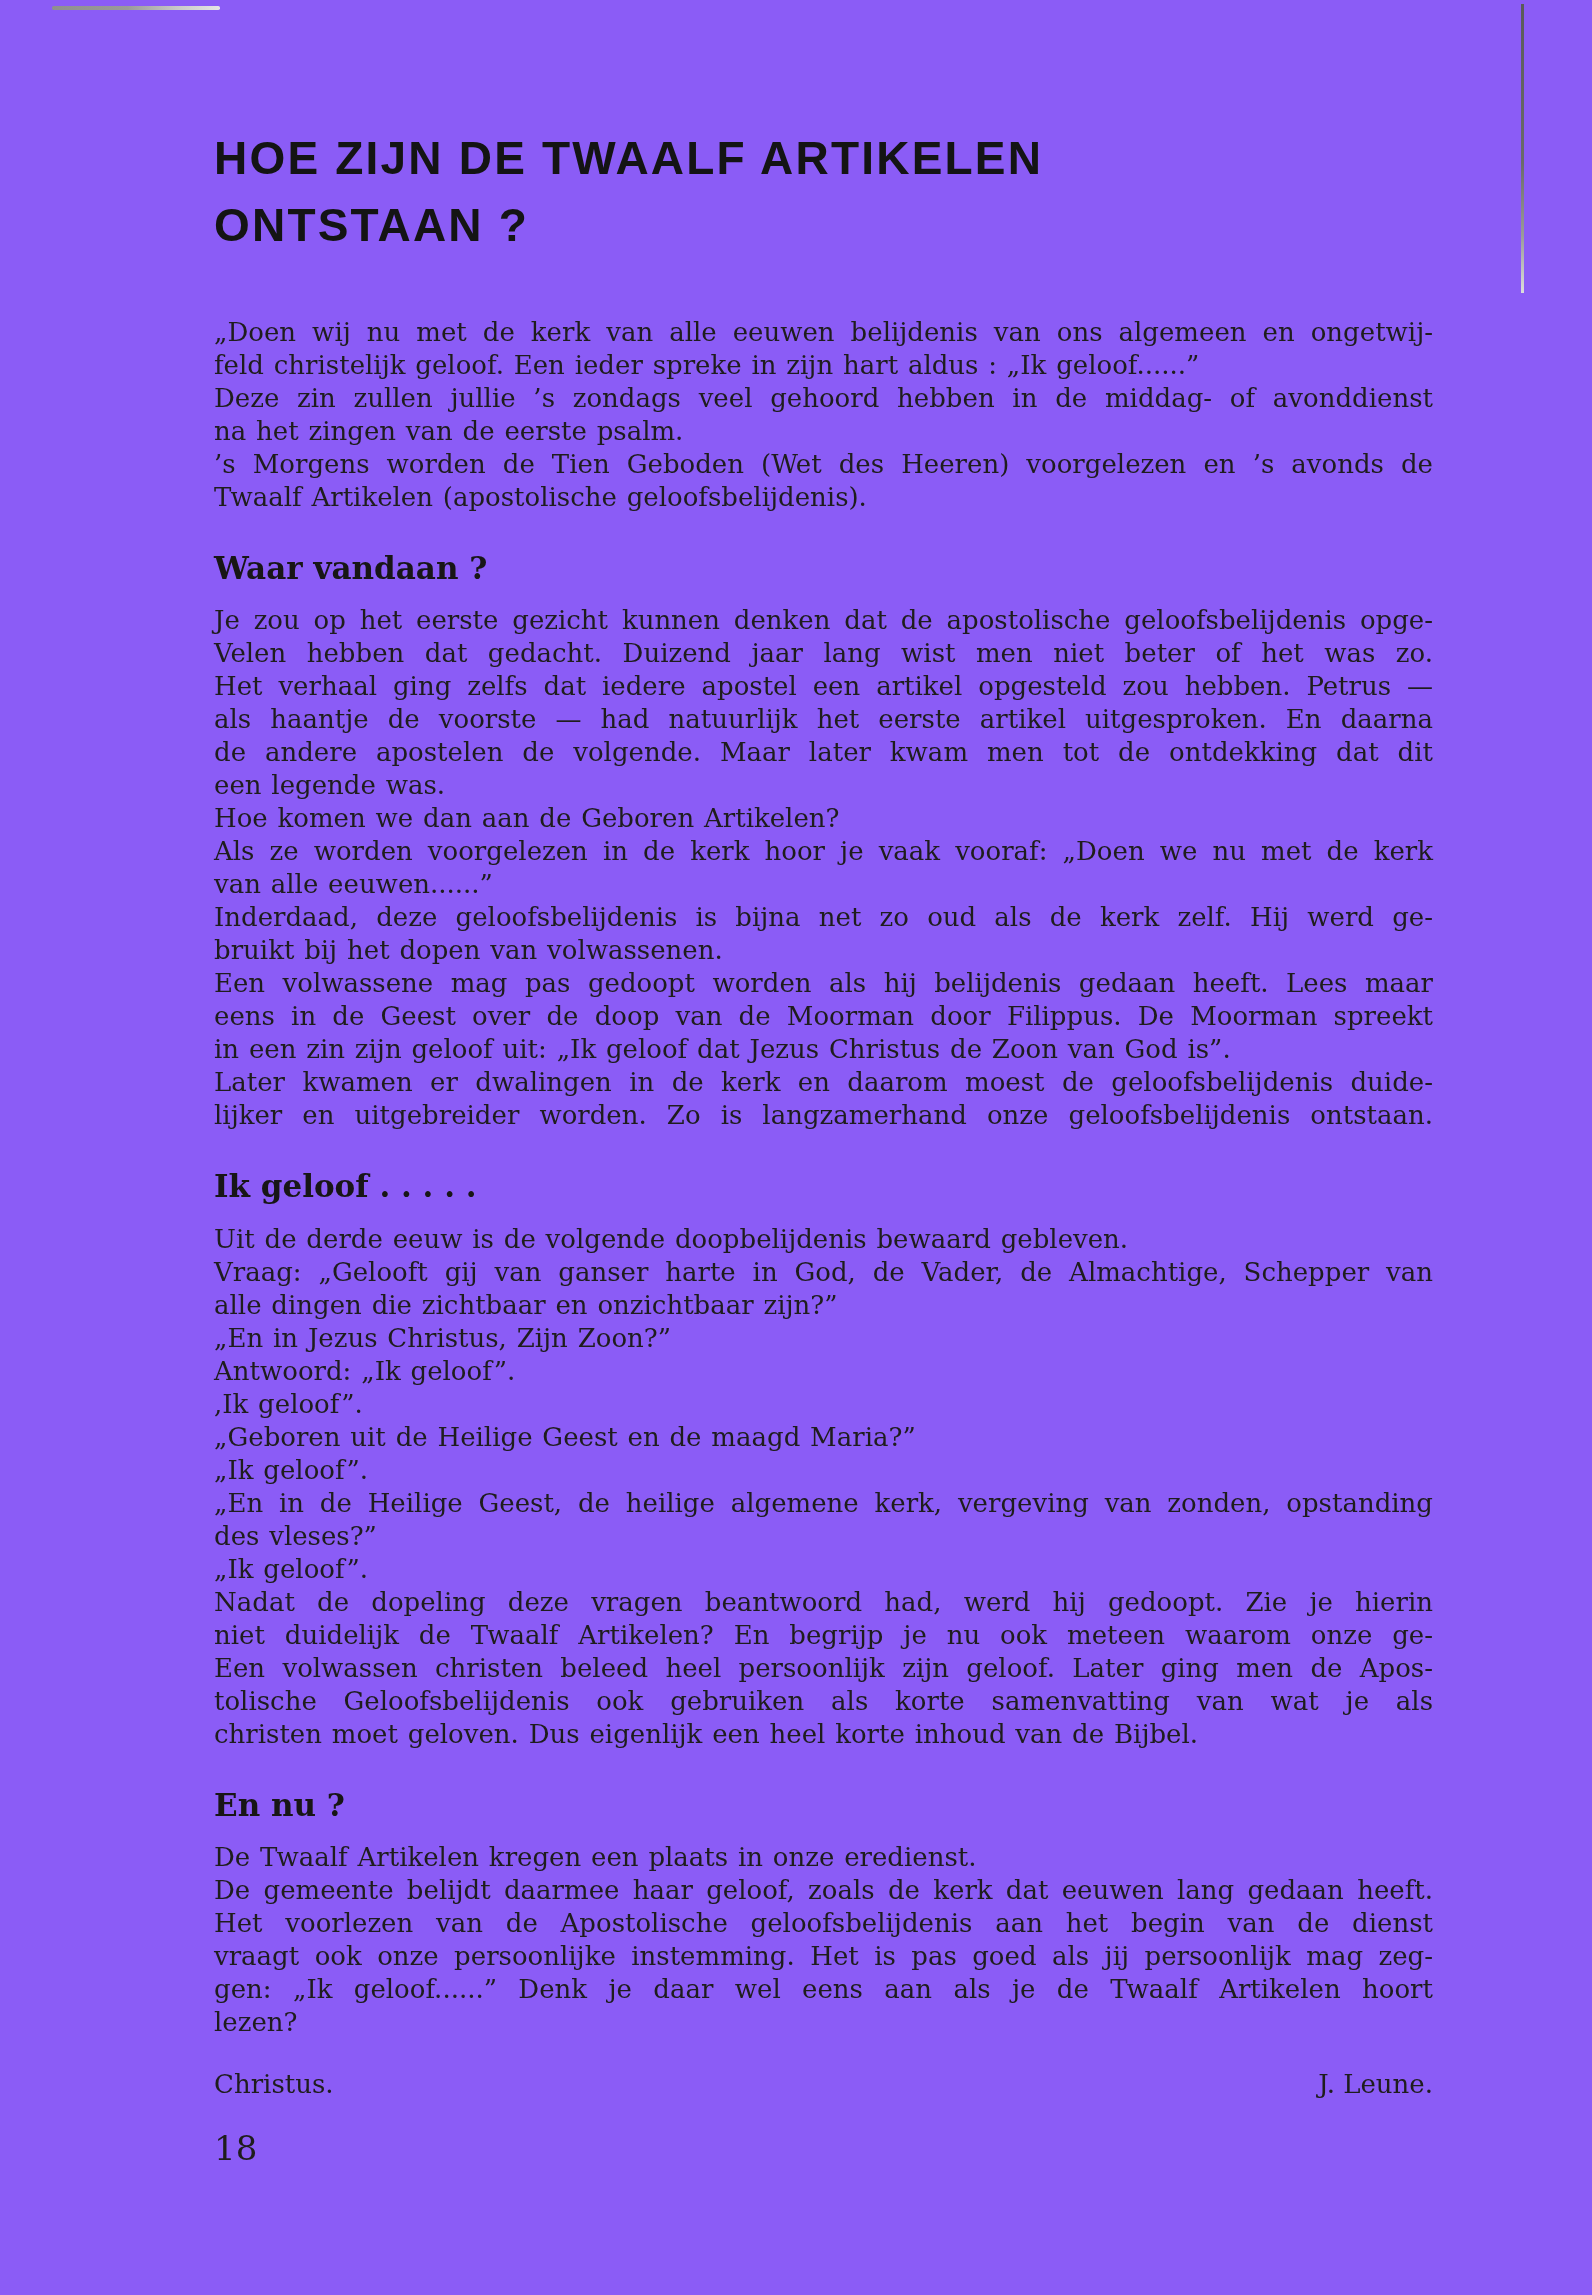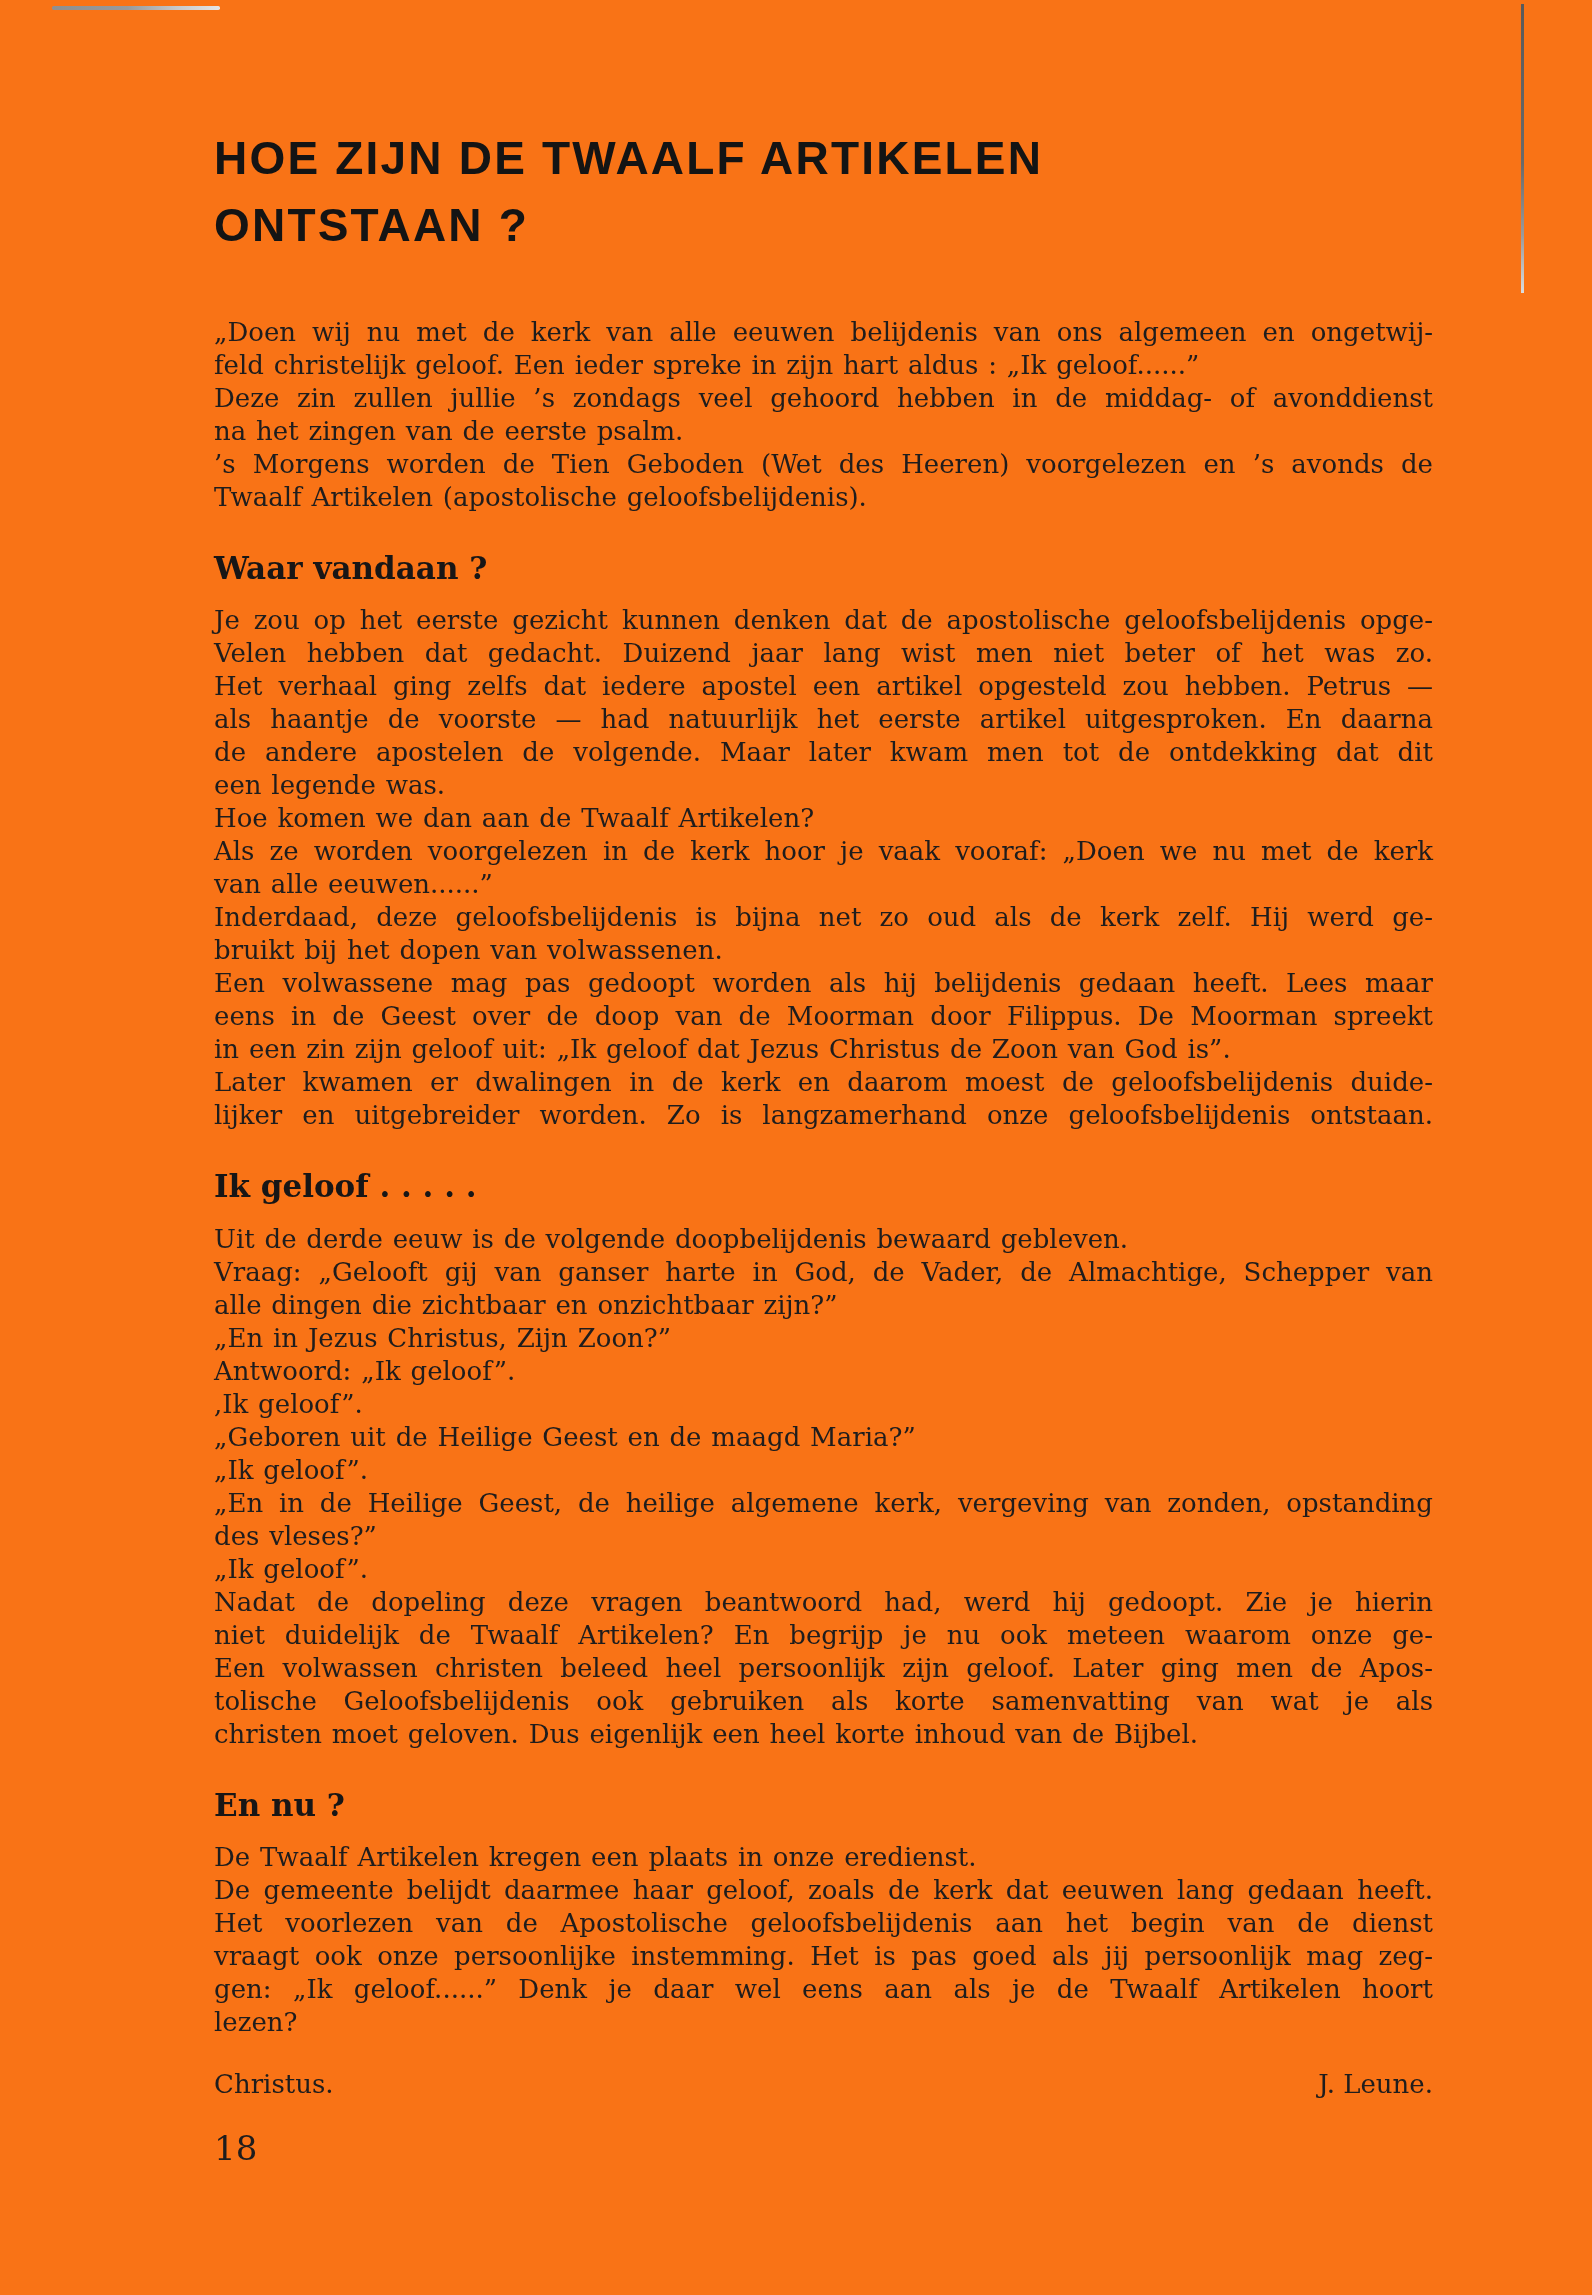--- a/index.html
+++ b/index.html
@@ -1,20 +1,20 @@
 <!DOCTYPE html>
 <html style="font-size:14px"><head>
 <meta charset="utf-8">
 <style>
   html, body { margin: 0; padding: 0; background: #e8e8e8; }
   .page {
     position: relative;
     width: 1592px;
     height: 2295px;
-    background: #f97316;
+    background: #8b5cf6;
     font-family: "DejaVu Serif", serif;
     color: #1f1d1d;
     overflow: hidden;
   }
   
   .scan-line-top {
     position: absolute;
     left: 52px; top: 6px;
     width: 168px; height: 3.5px;
     background: linear-gradient(to right, #8f8f8f 0%, #9a9a9a 45%, #c9c9c9 75%, #e6e6e6 100%);
@@ -94,21 +94,21 @@
     </div>
 
     <h2 class="section-heading">Waar vandaan ?</h2>
     <div>
       <div class="body-line j">Je zou op het eerste gezicht kunnen denken dat de apostolische geloofsbelijdenis opge-</div>
       <div class="body-line j">Velen hebben dat gedacht. Duizend jaar lang wist men niet beter of het was zo.</div>
       <div class="body-line j">Het verhaal ging zelfs dat iedere apostel een artikel opgesteld zou hebben. Petrus —</div>
       <div class="body-line j">als haantje de voorste — had natuurlijk het eerste artikel uitgesproken. En daarna</div>
       <div class="body-line j">de andere apostelen de volgende. Maar later kwam men tot de ontdekking dat dit</div>
       <div class="body-line l">een legende was.</div>
-      <div class="body-line l">Hoe komen we dan aan de Twaalf Artikelen?</div>
+      <div class="body-line l">Hoe komen we dan aan de Geboren Artikelen?</div>
       <div class="body-line j">Als ze worden voorgelezen in de kerk hoor je vaak vooraf: „Doen we nu met de kerk</div>
       <div class="body-line l">van alle eeuwen......”</div>
       <div class="body-line j">Inderdaad, deze geloofsbelijdenis is bijna net zo oud als de kerk zelf. Hij werd ge-</div>
       <div class="body-line l">bruikt bij het dopen van volwassenen.</div>
       <div class="body-line j">Een volwassene mag pas gedoopt worden als hij belijdenis gedaan heeft. Lees maar</div>
       <div class="body-line j">eens in de Geest over de doop van de Moorman door Filippus. De Moorman spreekt</div>
       <div class="body-line l">in een zin zijn geloof uit: „Ik geloof dat Jezus Christus de Zoon van God is”.</div>
       <div class="body-line j">Later kwamen er dwalingen in de kerk en daarom moest de geloofsbelijdenis duide-</div>
       <div class="body-line j">lijker en uitgebreider worden. Zo is langzamerhand onze geloofsbelijdenis ontstaan.</div>
     </div>

